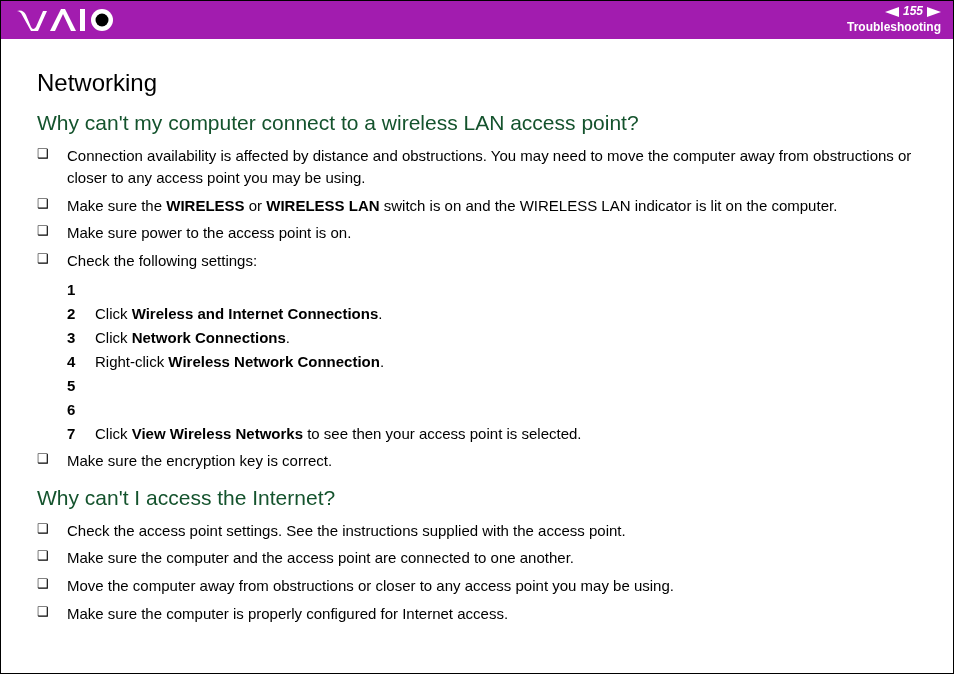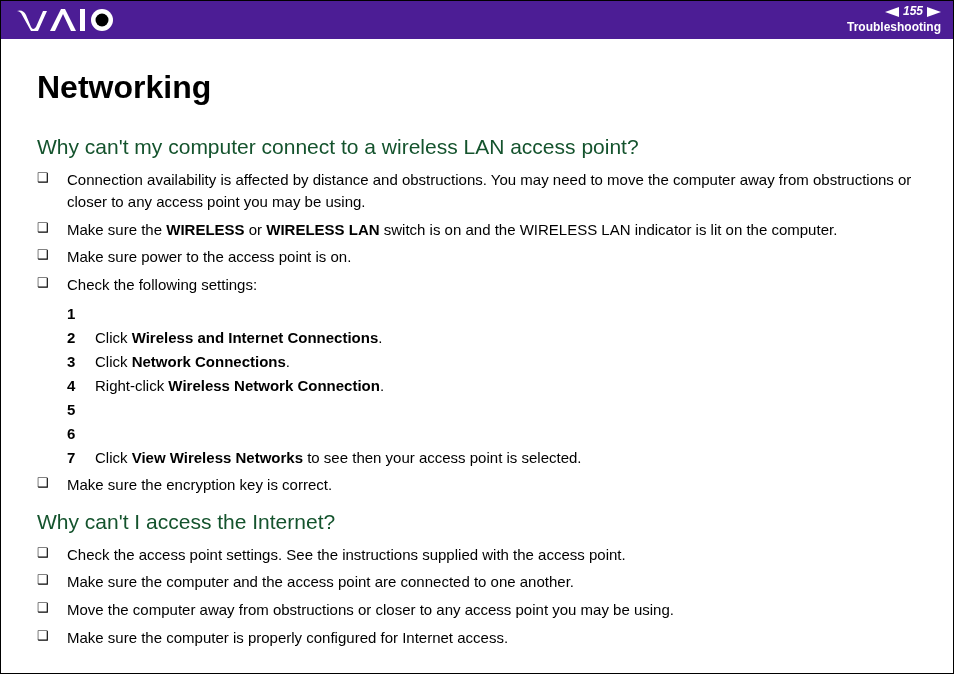--- a/index.html
+++ b/index.html
@@ -5,21 +5,21 @@
   * { margin: 0; padding: 0; box-sizing: border-box; }
   body {
     font-family: Arial, Helvetica, sans-serif;
     background: #fff;
     width: 954px;
     height: 674px;
     border: 1px solid #000;
     position: relative;
   }
   .header {
-    background: #4c1d95;
+    background: #a21caf;
     color: #fff;
     height: 38px;
     display: flex;
     align-items: center;
     justify-content: space-between;
     padding: 0 12px 0 16px;
   }
   .logo {
     display: flex;
     align-items: center;
@@ -49,23 +49,23 @@
     border-bottom: 5px solid transparent;
     border-left: 14px solid #fff;
   }
   .section-label {
     font-weight: bold;
   }
   .content {
     padding: 30px 36px 20px 36px;
   }
   .h1 {
-    font-size: 32px;
-    font-weight: bold;
-    margin-bottom: 29px;
+    font-size: 24px;
+    font-weight: normal;
+    margin-bottom: 14px;
   }
   .h2 {
     font-size: 21px;
     font-weight: normal;
     color: #14532d;
     margin-bottom: 10px;
     margin-top: 14px;
   }
   .bullet-list {
     list-style: none;

